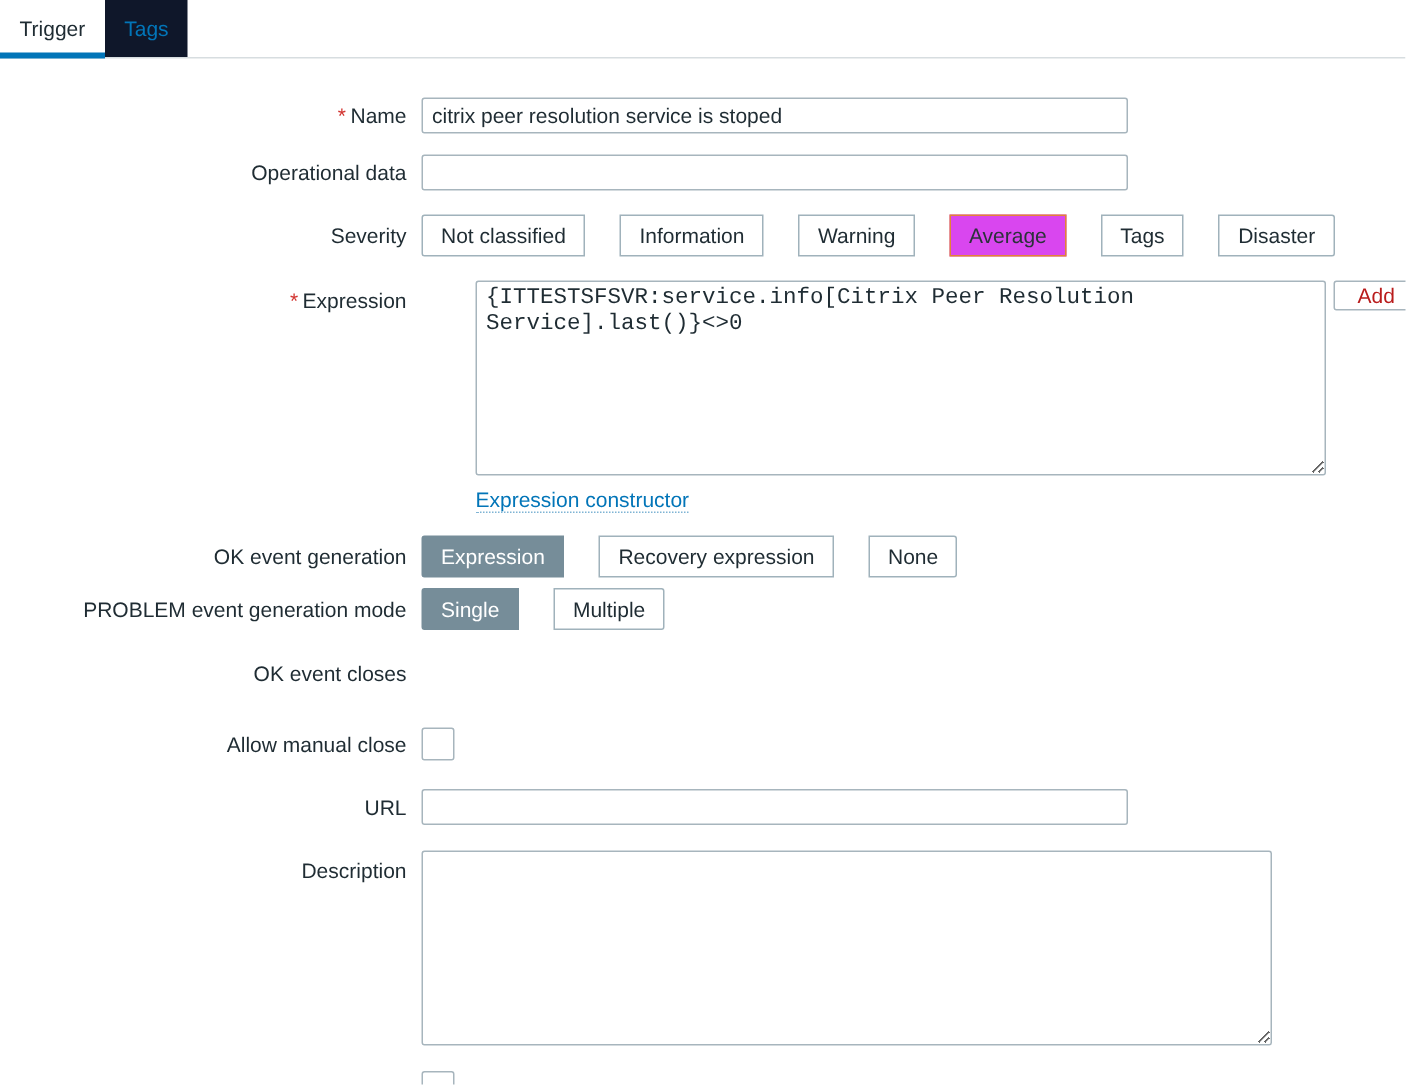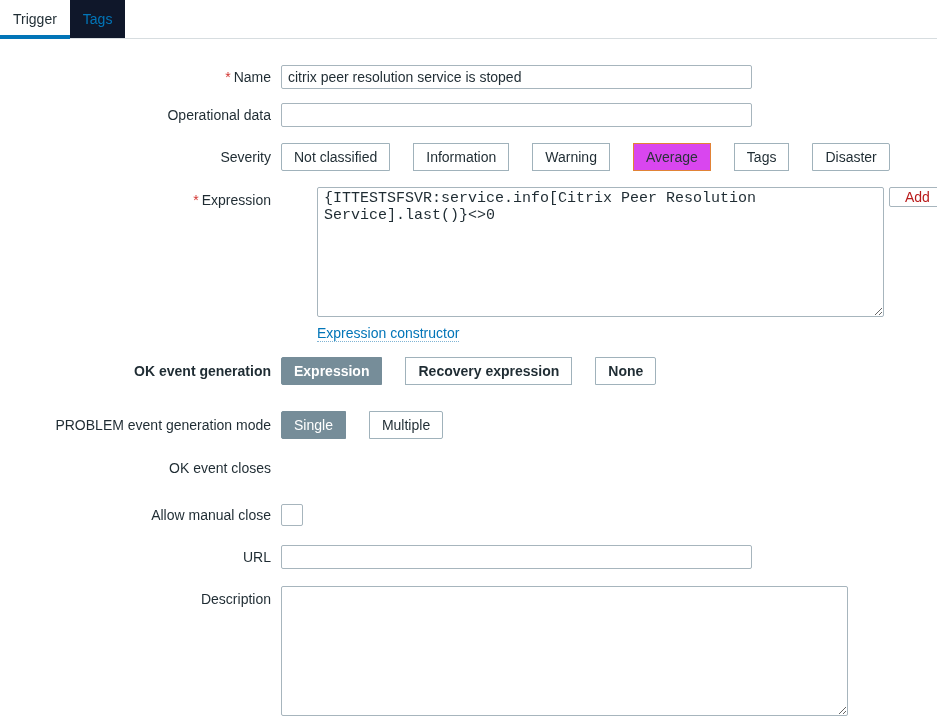--- a/index.html
+++ b/index.html
@@ -53,21 +53,21 @@
     display:inline-block; margin-top:8px; color:#0275b8; text-decoration:none;
     border-bottom:1px dotted #7fb4d4; cursor:pointer;text-align:right;
   }
   
   .checkbox { width:22px; height:22px; border:1px solid #a7b5bd; border-radius:2px; background:#fff; cursor:pointer; }
   
   .row-name { margin-bottom:14px; }
   .row-opdata { margin-bottom:16px; }
   .row-severity { margin-bottom:16px; }
   .row-expr { margin-bottom:15px;gap:36px; }
-  .row-okgen { margin-bottom:26px;font-weight:bold; }
+  .row-okgen { margin-bottom:7px; }
   .row-probmode { margin-bottom:15px; }
   .row-okcloses { margin-bottom:27px; }
   .row-manual { margin-bottom:19px; }
   .row-url { margin-bottom:17px;border-radius:10px; }
   .row-desc { margin-bottom:17px; }
 </style>
 </head>
 <body>
 
 <div class="tabbar">

